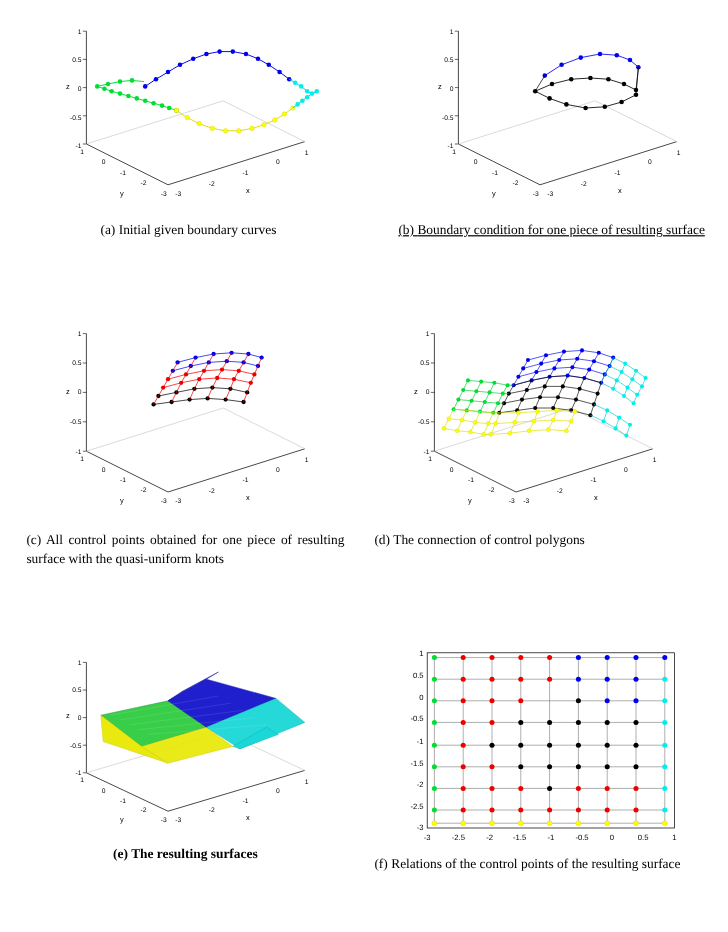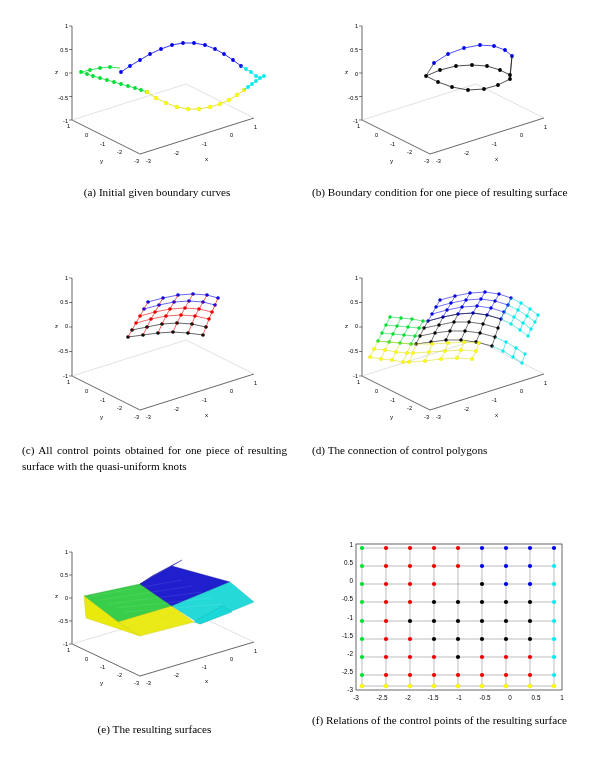--- a/index.html
+++ b/index.html
@@ -175,21 +175,21 @@
             <circle cx="234" cy="68" r="1.9"></circle>
         </g>
       </svg>
     </div>
     <div class="caption" style="margin-top:6px; text-align:center;">
       <span class="lbl">(a)</span>
       <span>Initial given boundary curves</span>
     </div>
   </div>
 
-  <div class="fig-cell" style="left:312px; top:8px; width:275px;">
+  <div class="fig-cell" style="left:332px; top:8px; width:275px;text-decoration:underline;">
     <div class="plot">
       <svg width="272" height="170" viewBox="0 0 272 170">
         <g stroke="#000" stroke-width="0.6" fill="none">
           <line x1="50" y1="18" x2="50" y2="112"></line>
           <line x1="50" y1="112" x2="118" y2="146"></line>
           <line x1="118" y1="146" x2="232" y2="110"></line>
           <line x1="50" y1="112" x2="164" y2="76" stroke="#cccccc"></line>
           <line x1="164" y1="76" x2="232" y2="110" stroke="#cccccc"></line>
         </g>
         <g class="tick-label" text-anchor="end">
@@ -675,21 +675,21 @@
 
         <g stroke="#ffffff" stroke-width="0.25" opacity="0.35" fill="none">
           <line x1="70" y1="56" x2="160" y2="40"></line>
           <line x1="78" y1="60" x2="170" y2="46"></line>
           <line x1="86" y1="64" x2="180" y2="52"></line>
           <line x1="94" y1="68" x2="190" y2="58"></line>
           <line x1="102" y1="72" x2="200" y2="64"></line>
         </g>
       </svg>
     </div>
-    <div class="caption" style="margin-top:21px; text-align:center; width:265px;">
+    <div class="caption" style="margin-top:4px; text-align:center; width:265px;font-weight:bold;">
       <span class="lbl">(e)</span>
       <span>The resulting surfaces</span>
     </div>
   </div>
 
   <div class="fig-cell" style="left:312px; top:536px; width:275px;">
     <div class="plot">
       <svg width="272" height="172" viewBox="0 0 272 172">
 
         <rect x="44" y="8" width="206" height="146" fill="#ffffff" stroke="#000000" stroke-width="0.6"></rect>

